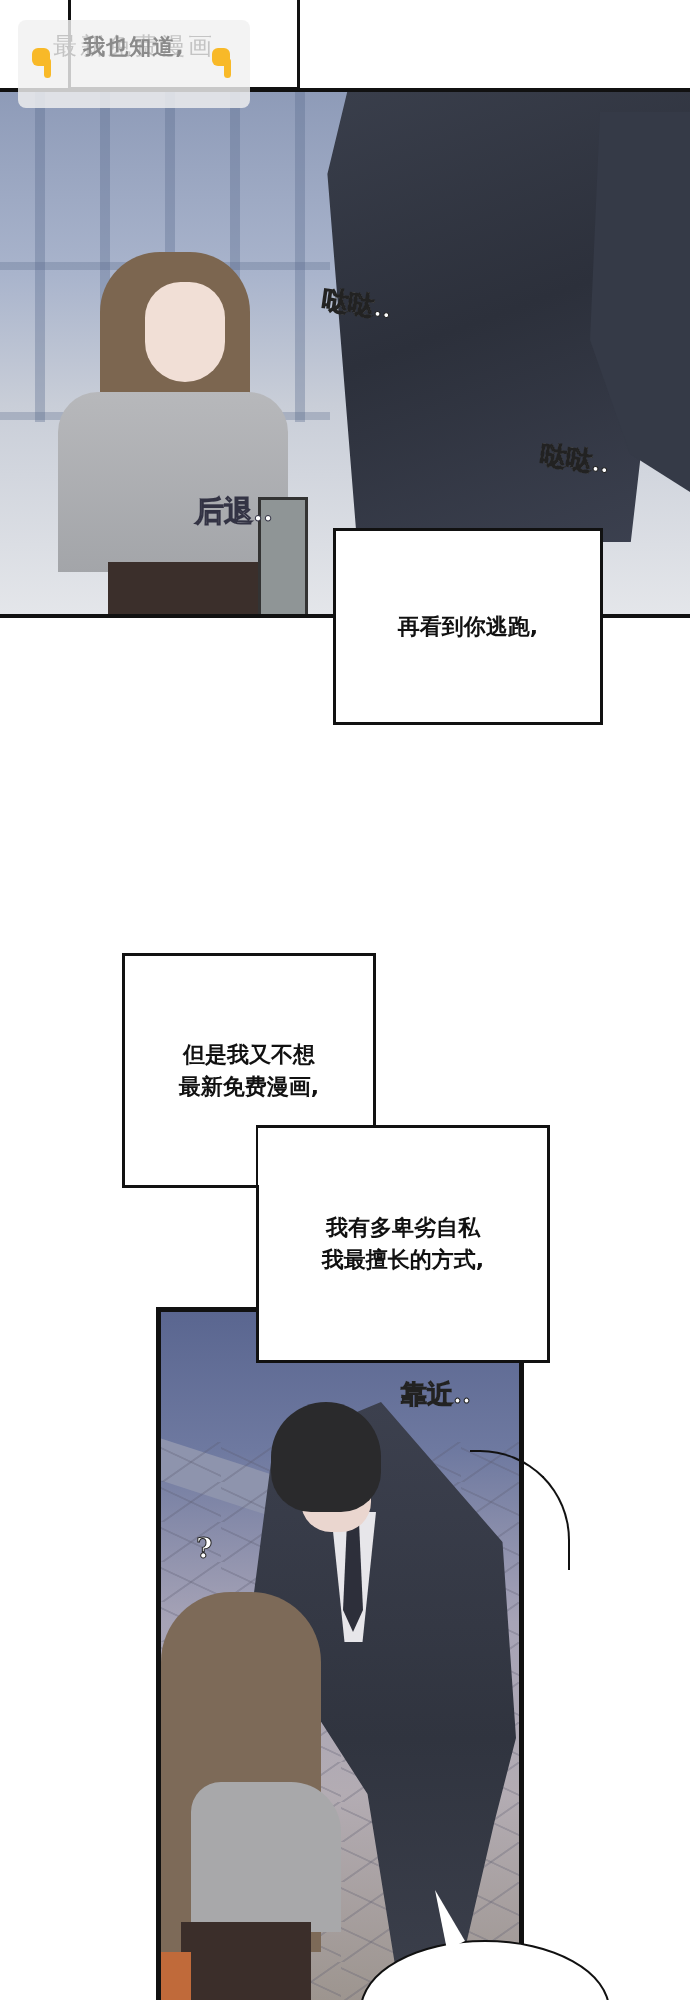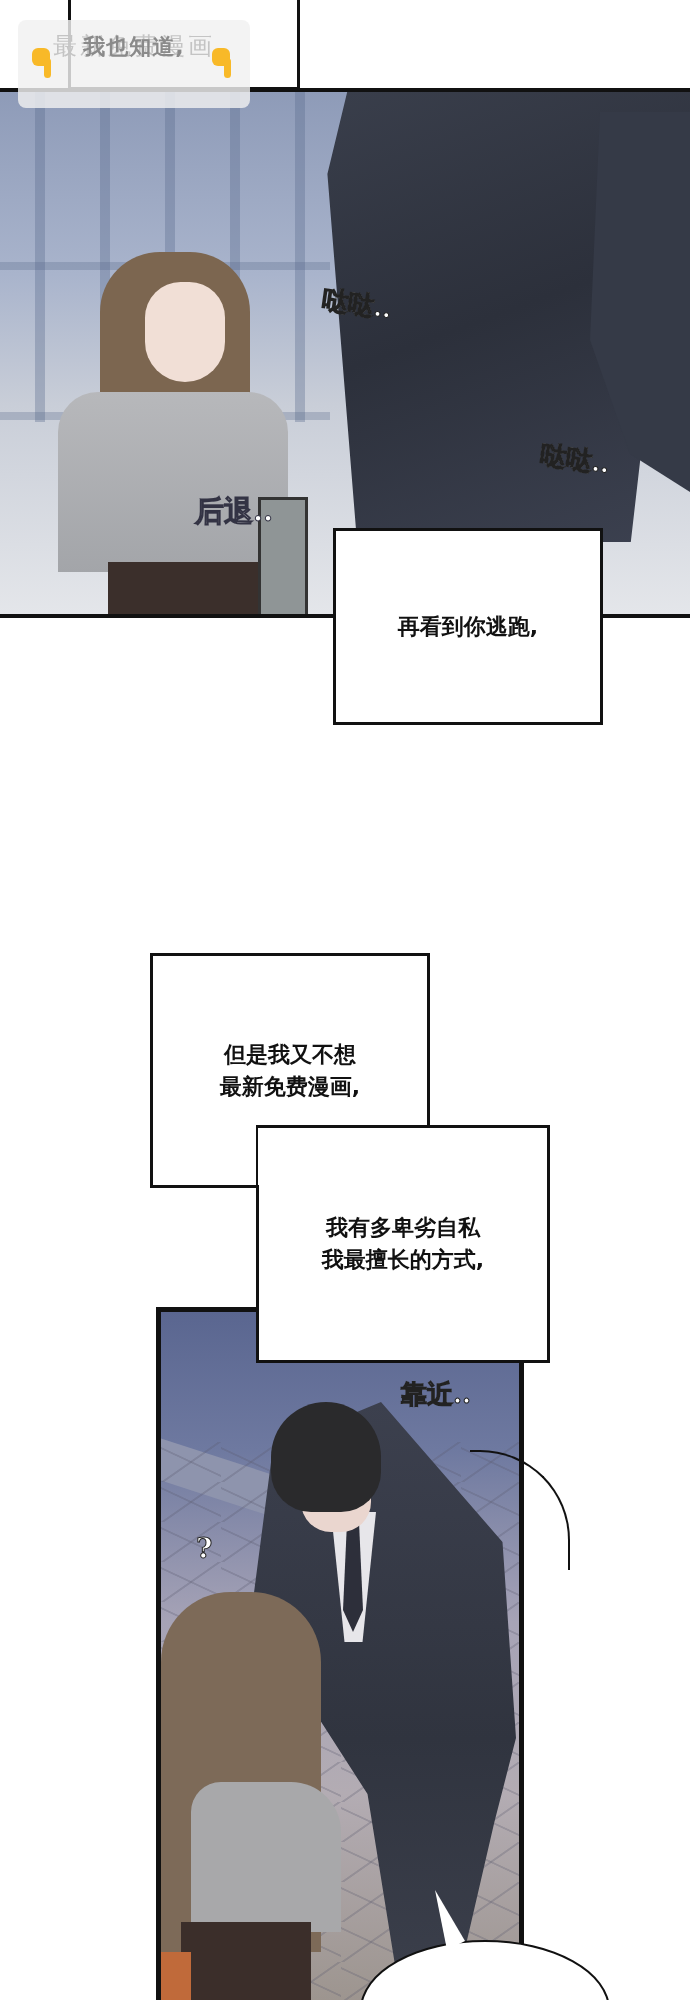--- a/index.html
+++ b/index.html
@@ -182,21 +182,21 @@
 
   <div class="sfx" style="left:322px; top:195px; font-size:26px; transform:rotate(8deg);">哒哒..</div>
   <div class="sfx" style="left:540px; top:350px; font-size:26px; transform:rotate(8deg);">哒哒..</div>
   <div class="sfx" style="left:195px; top:400px; font-size:29px; color:#fff; -webkit-text-stroke:1px #334;">后退..</div>
 </div>
 
 <div class="caption abs" style="left:333px; top:528px; width:270px; height:197px; z-index:5;">
   <span>再看到你逃跑,</span>
 </div>
 
-<div class="caption abs" style="left:122px; top:953px; width:280px; height:235px; align-items:center; justify-content:center; z-index:4;margin-left:28px;">
+<div class="caption abs" style="left:122px; top:953px; width:254px; height:235px; align-items:center; justify-content:center; z-index:4;">
   <span>但是我又不想</span>
   <span>最新免费漫画,</span>
 </div>
 
 <div class="caption abs" style="left:256px; top:1125px; width:294px; height:238px; z-index:6;">
   <span>我有多卑劣自私</span>
   <span>我最擅长的方式,</span>
 </div>
 
 <div class="abs" style="left:258px; top:1128px; width:151px; height:57px; background:#fff; z-index:7;"></div>

